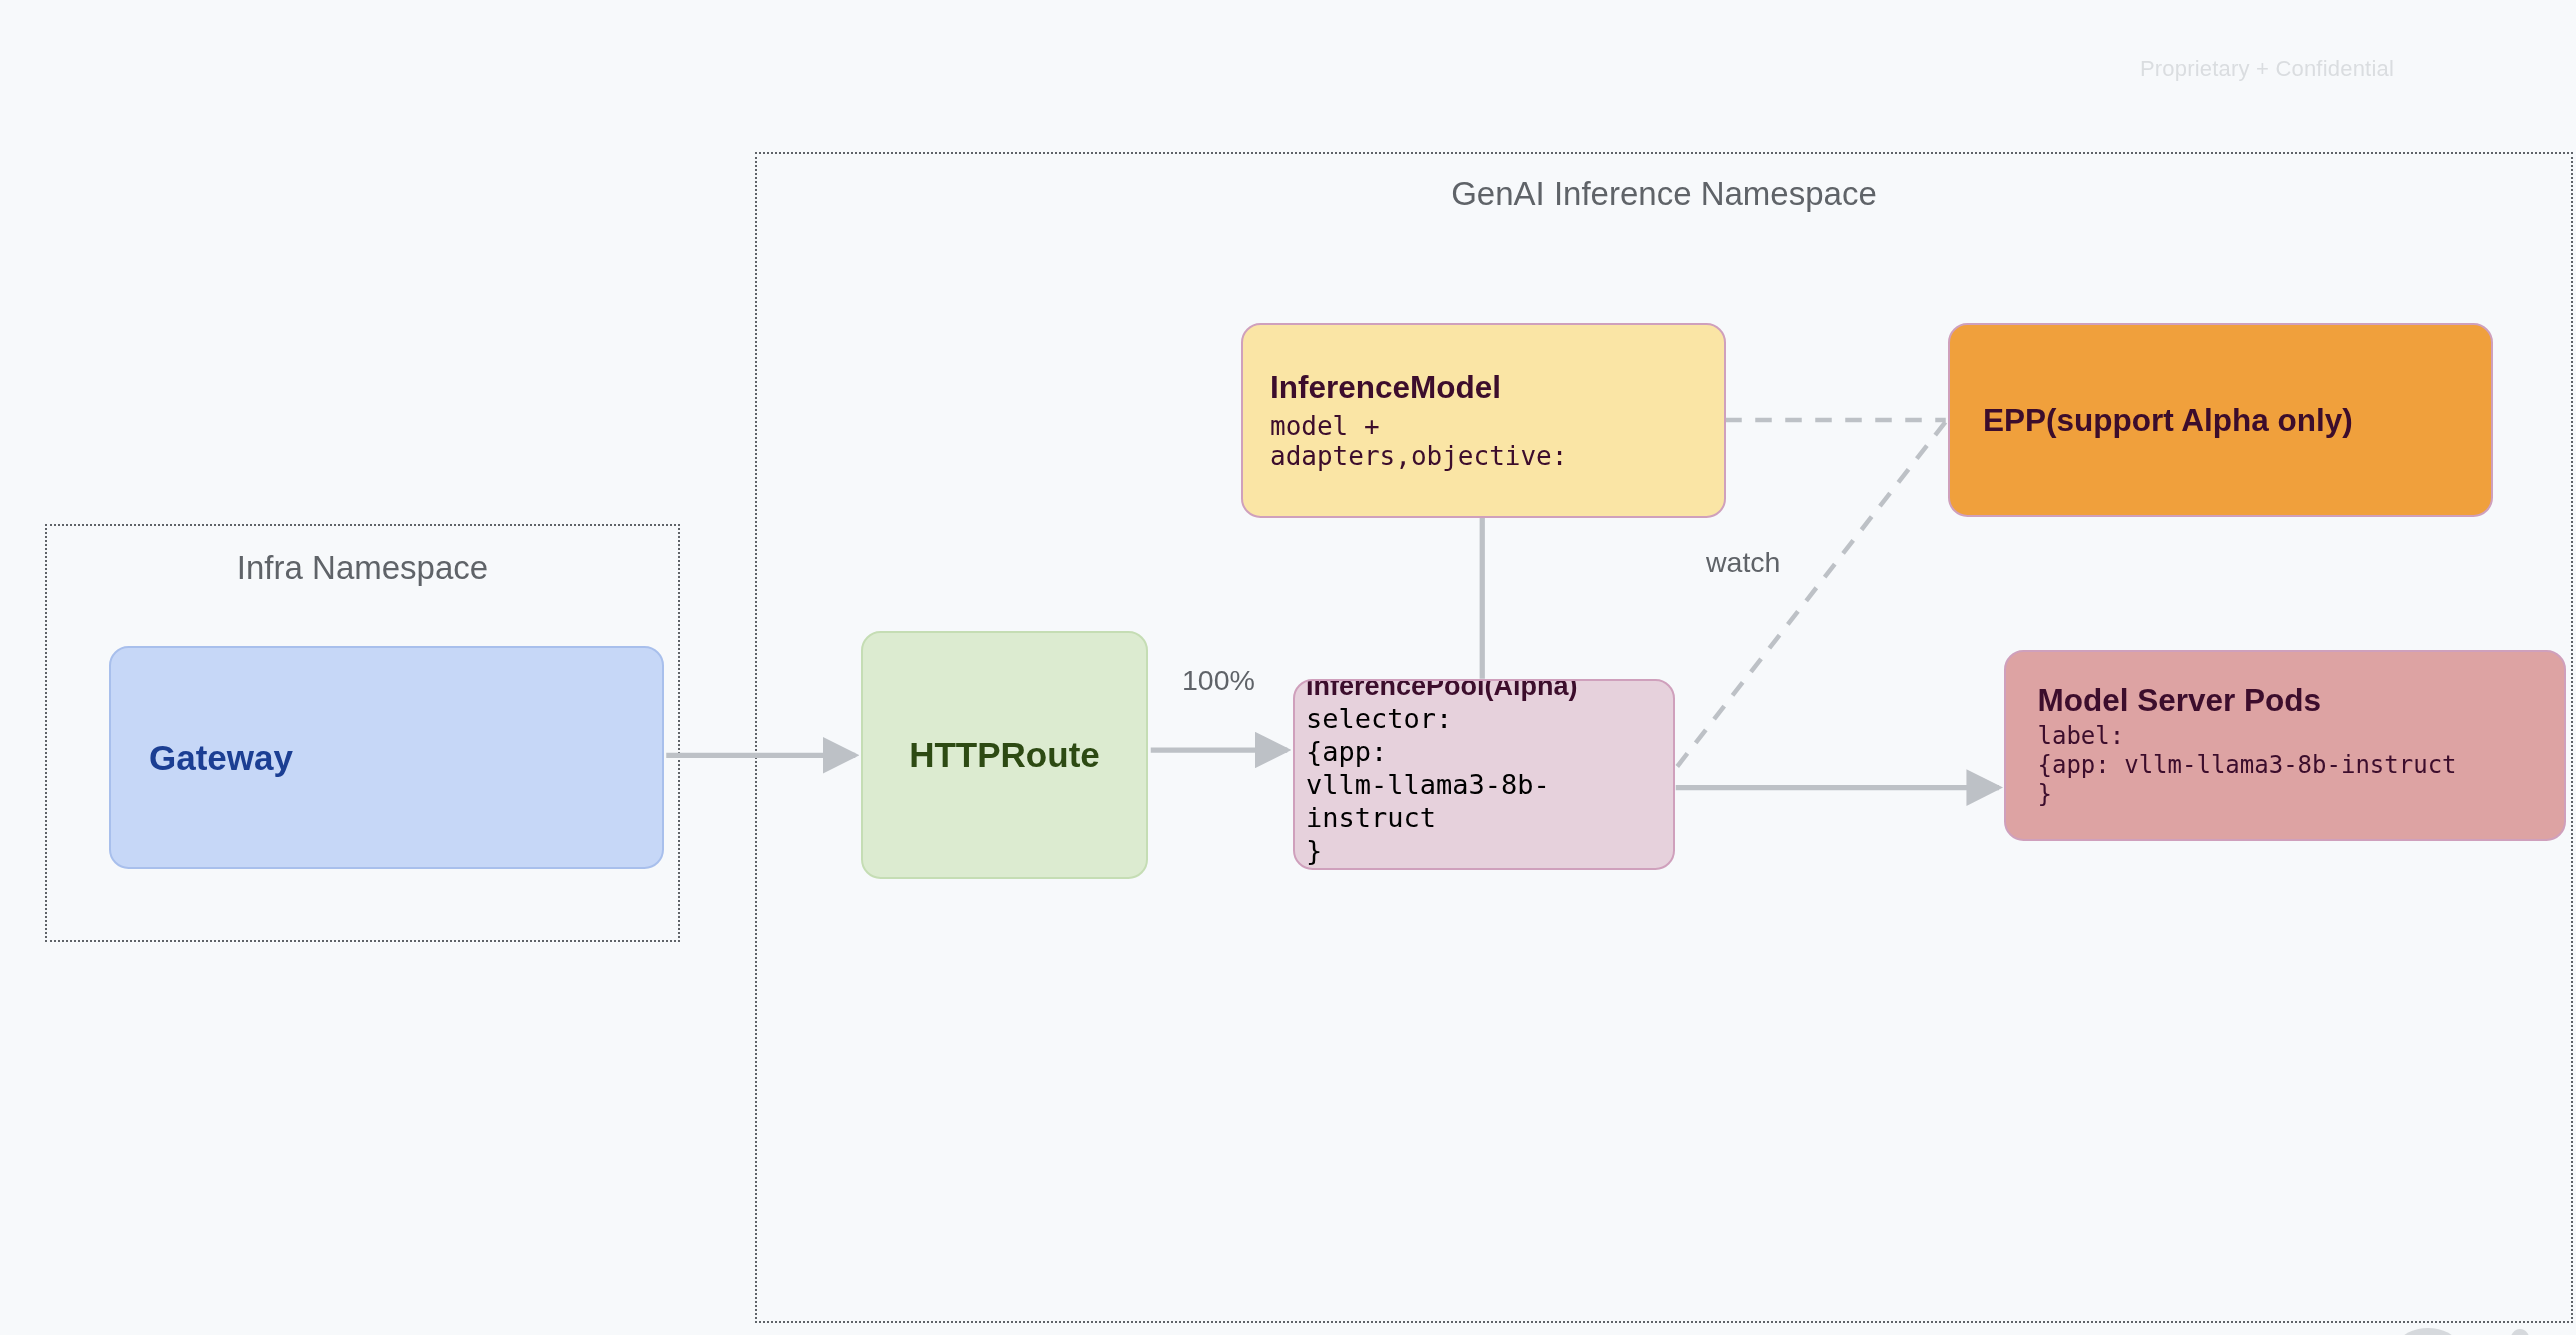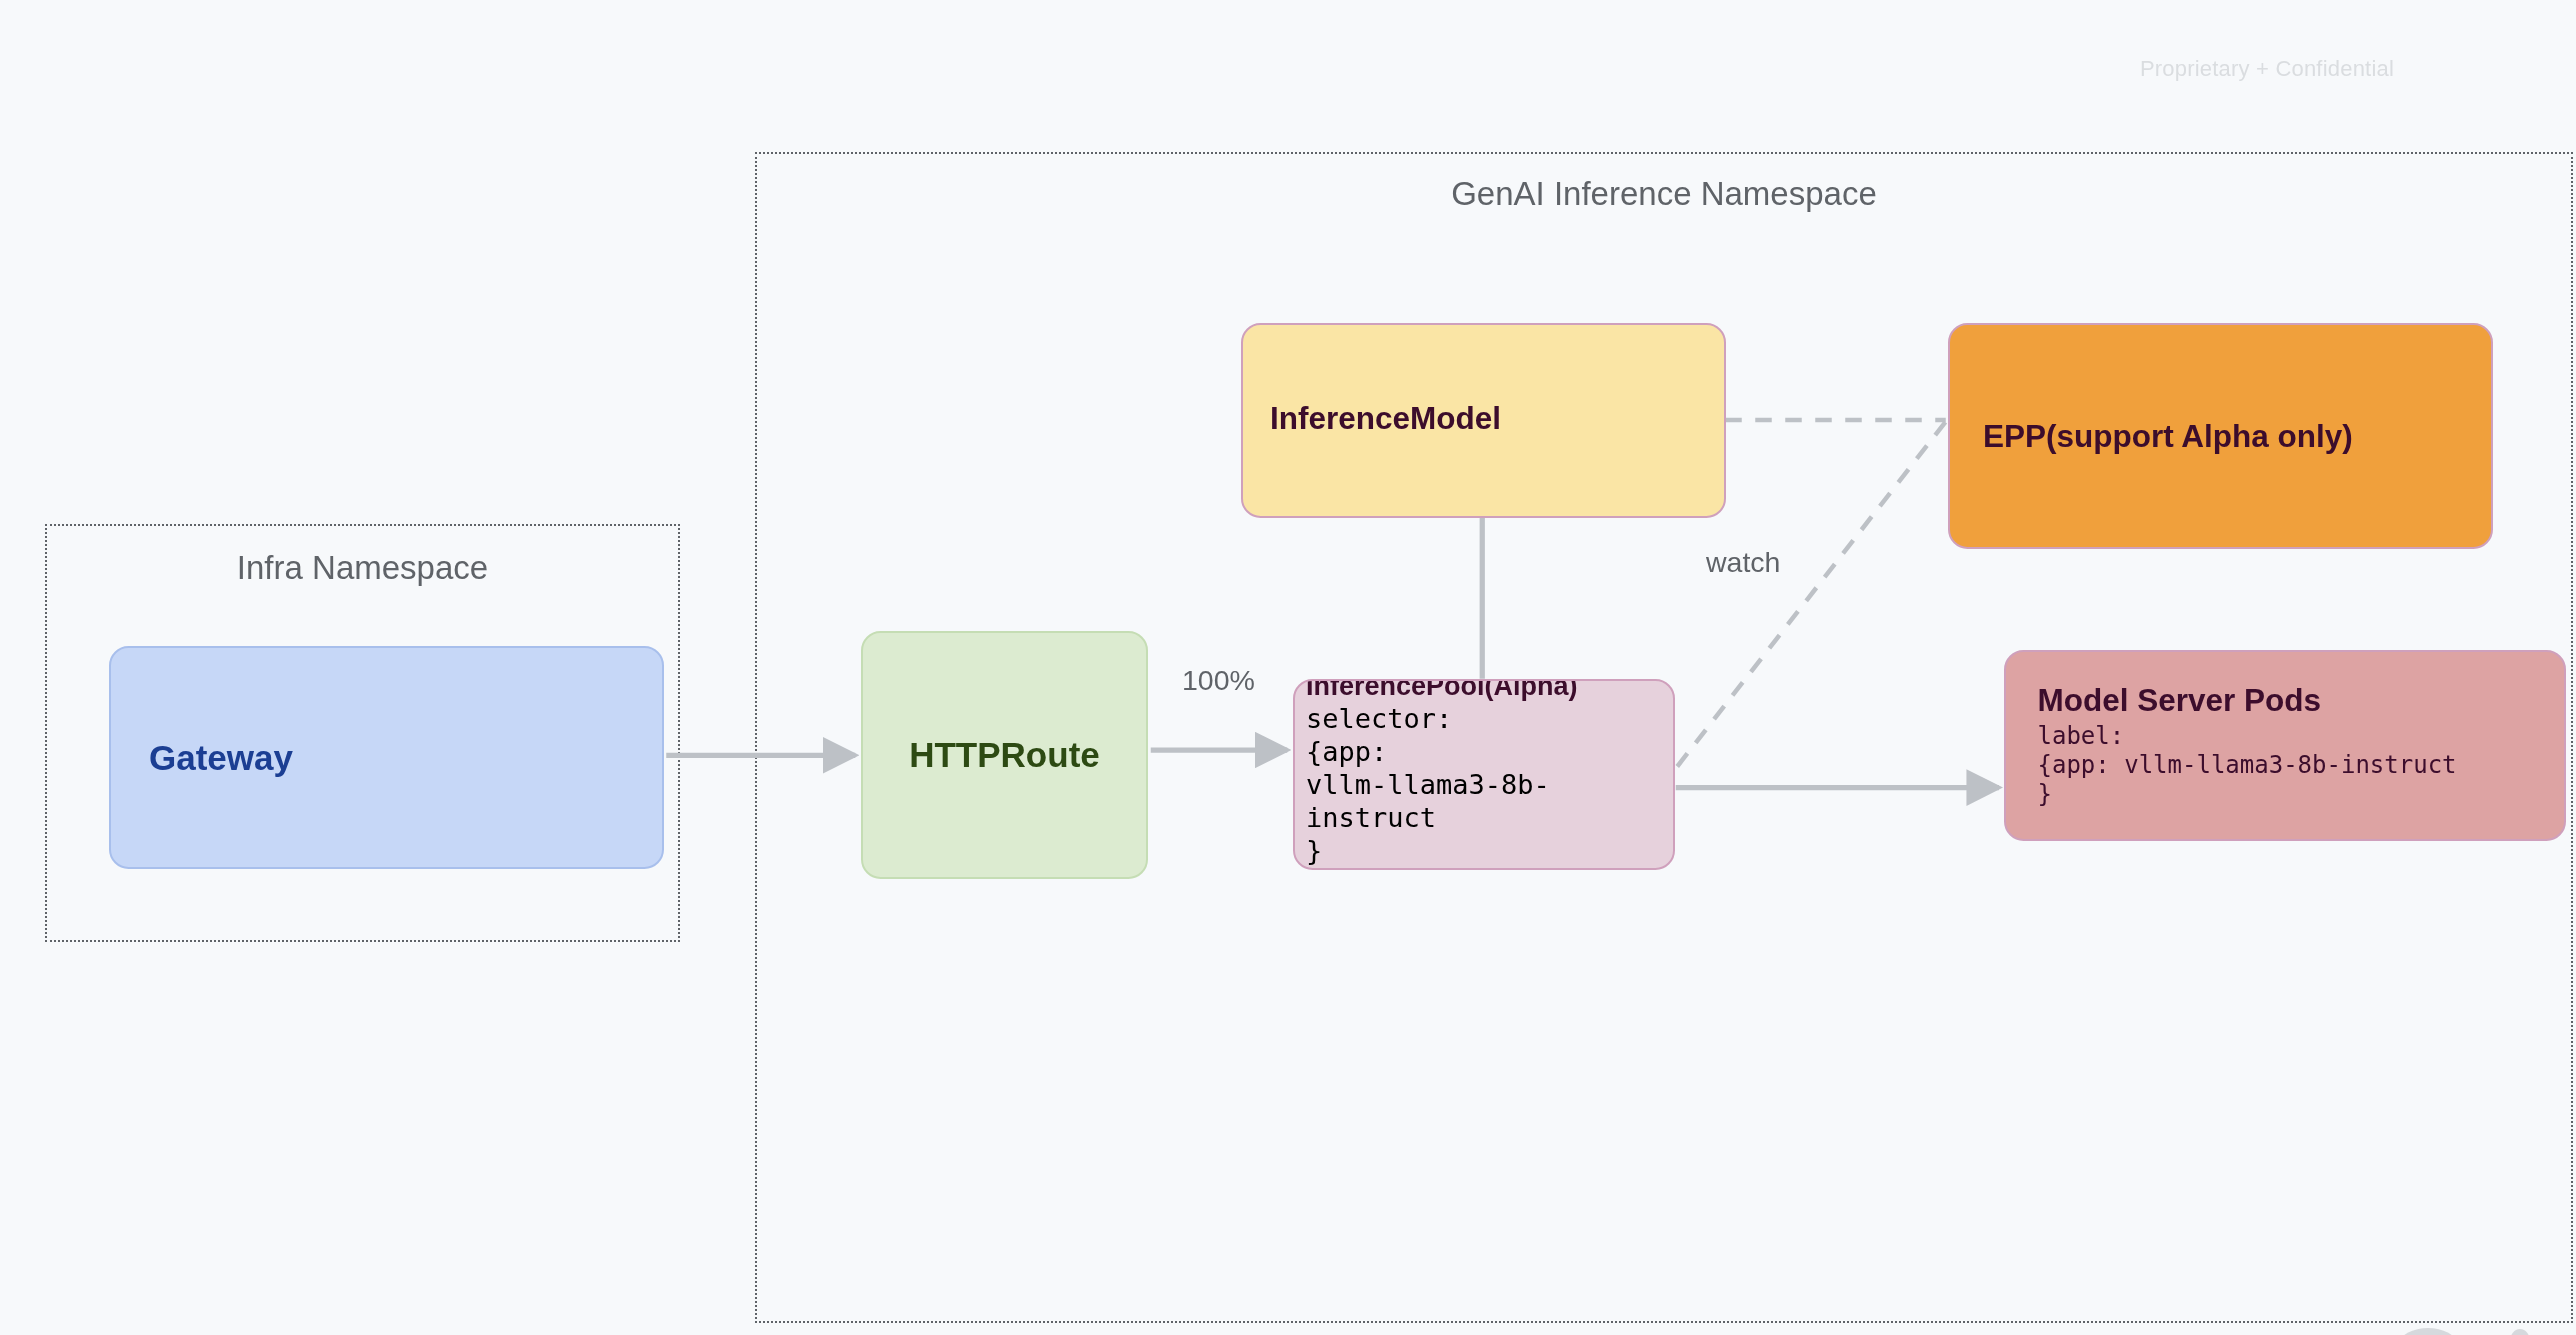--- a/index.html
+++ b/index.html
@@ -167,21 +167,21 @@
     font-size: 27px;
     color: #000000;
     line-height: 1.22;
   }
 
   
   #node-epp {
     left: 1948px;
     top: 323px;
     width: 545px;
-    height: 226px;
+    height: 194px;
     background: #F0A03C;
     border: 2.3px solid #CFA0BC;
     padding-left: 33px;
     justify-content: center;
   }
   #node-epp .title {
     font-size: 31.5px;
     color: #3C0D2C;
   }
 
@@ -274,20 +274,22 @@
   <div class="node" id="node-httproute">
     <div class="title">HTTPRoute</div>
   </div>
 
   <div class="node" id="node-gateway">
     <div class="title">Gateway</div>
   </div>
 
   <div class="node" id="node-inferencemodel">
     <div class="title">InferenceModel</div>
+    <div class="body">model +
+adapters,objective:</div>
   </div>
 
   <div class="node" id="node-inferencepool">
     <div class="title">InferencePool(Alpha)</div>
     <div class="body">selector:
 {app:
 vllm-llama3-8b-instruct
 }</div>
   </div>
 

